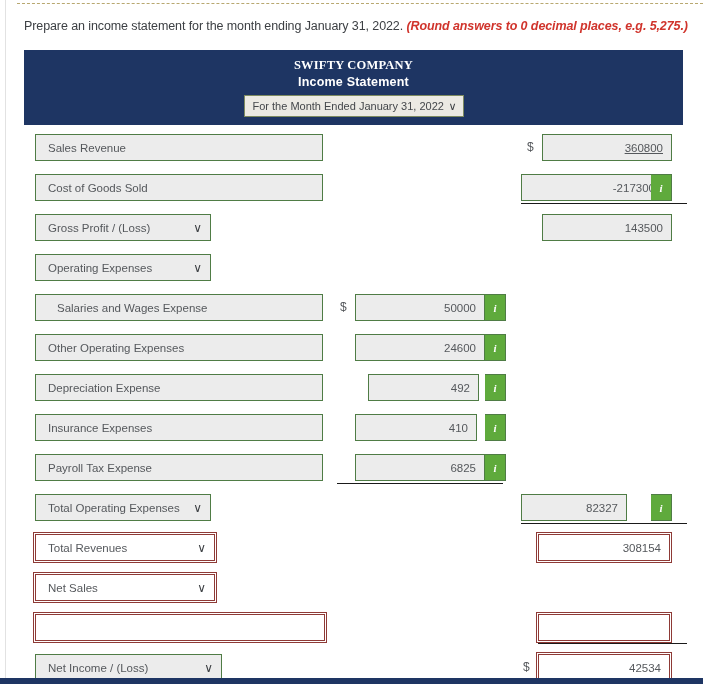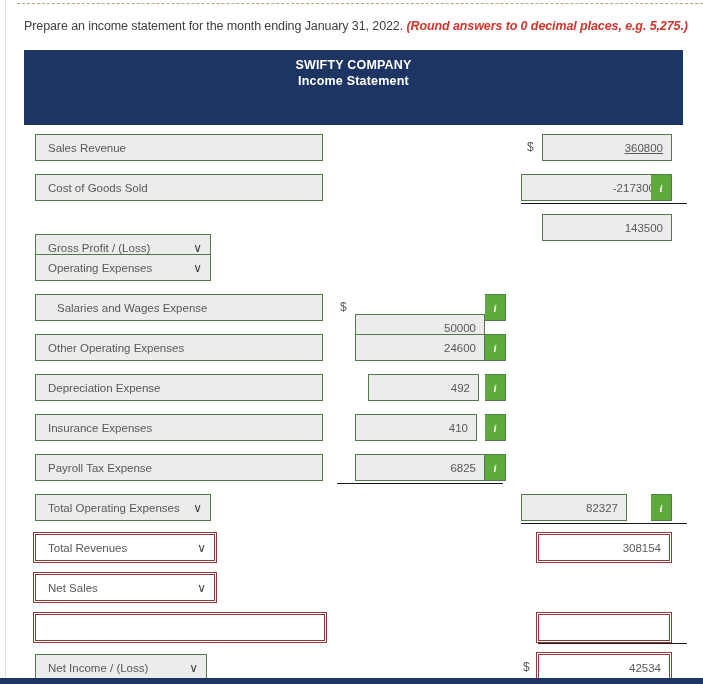--- a/index.html
+++ b/index.html
@@ -68,20 +68,21 @@
     height: 75px;
     background: #1e3563;
     color: #ffffff;
     text-align: center;
   }
   .stmt-header .line1 {
     font-size: 12.5px;
     font-weight: bold;
     letter-spacing: 0.2px;
     padding-top: 8px;
+    font-family: Liberation Serif, serif;
   }
   .stmt-header .line2 {
     font-size: 12.5px;
     font-weight: bold;
     letter-spacing: 0.2px;
     padding-top: 2px;
   }
   .period-select {
     display: inline-flex;
     align-items: center;
@@ -174,53 +175,57 @@
 <div class="left-rail"></div>
 
 <div class="instructions">
   <span>Prepare an income statement for the month ending January 31, 2022.</span>
   <span class="hint">(Round answers to 0 decimal places, e.g. 5,275.)</span>
 </div>
 
 <div class="stmt-header">
   <div class="line1">SWIFTY COMPANY</div>
   <div class="line2">Income Statement</div>
+  <div class="period-select">
+    <span>For the Month Ended January 31, 2022</span>
+    <span class="chev"></span>
+  </div>
 </div>
 
 <div id="rows-layer">
     <div class="field label-box" style="left: 35px; top: 134px; width: 288px;">
       <span>Sales Revenue</span>
     </div>
     <div class="dollar" style="left: 527px; top: 134px;">$</div>
     <div class="field value-box" style="left: 542px; top: 134px; width: 130px; text-decoration: underline;">
       <span>360800</span>
     </div>
     <div class="field label-box" style="left: 35px; top: 174px; width: 288px;">
       <span>Cost of Goods Sold</span>
     </div>
     <div class="field value-box" style="left: 521px; top: 174px; width: 143px;">
       <span>-217300</span>
     </div>
     <div class="info-badge" style="left: 651px; top: 174px;">i</div>
-    <div class="field select-box" style="left: 35px; top: 214px; width: 176px; margin-top: 20px;">
+    <div class="field select-box" style="left: 35px; top: 214px; width: 176px;">
       <span>Gross Profit / (Loss)</span>
       <span class="chev"></span>
     </div>
     <div class="field value-box" style="left: 542px; top: 214px; width: 130px;">
       <span>143500</span>
     </div>
     <div class="field select-box" style="left: 35px; top: 254px; width: 176px;">
       <span>Operating Expenses</span>
       <span class="chev"></span>
     </div>
     <div class="field label-box" style="left: 35px; top: 294px; width: 288px; padding-left: 21px;">
       <span>Salaries and Wages Expense</span>
     </div>
     <div class="dollar" style="left: 340px; top: 294px;">$</div>
-    <div class="field value-box" style="left: 355px; top: 294px; width: 130px; margin-top: 20px;">
+    <div class="field value-box" style="left: 355px; top: 294px; width: 130px;">
       <span>50000</span>
     </div>
     <div class="info-badge" style="left: 485px; top: 294px;">i</div>
     <div class="field label-box" style="left: 35px; top: 334px; width: 288px;">
       <span>Other Operating Expenses</span>
     </div>
     <div class="field value-box" style="left: 355px; top: 334px; width: 130px;">
       <span>24600</span>
     </div>
     <div class="info-badge" style="left: 485px; top: 334px;">i</div>
@@ -263,21 +268,21 @@
     <div class="field select-box red" style="left: 35px; top: 574px; width: 180px;">
       <span>Net Sales</span>
       <span class="chev"></span>
     </div>
     <div class="field label-box red" style="left: 35px; top: 614px; width: 290px;">
       <span></span>
     </div>
     <div class="field value-box red" style="left: 538px; top: 614px; width: 132px;">
       <span></span>
     </div>
-    <div class="field select-box" style="left: 35px; top: 654px; width: 172px;">
+    <div class="field select-box" style="left: 35px; top: 654px; width: 187px;">
       <span>Net Income / (Loss)</span>
       <span class="chev"></span>
     </div>
     <div class="dollar" style="left: 523px; top: 654px;">$</div>
     <div class="field value-box red" style="left: 538px; top: 654px; width: 132px;">
       <span>42534</span>
     </div>
     <div class="subtotal-rule" style="left: 521px; width: 166px; top: 203px;"></div>
     <div class="subtotal-rule" style="left: 337px; width: 166px; top: 483px;"></div>
     <div class="subtotal-rule" style="left: 521px; width: 166px; top: 523px;"></div>

